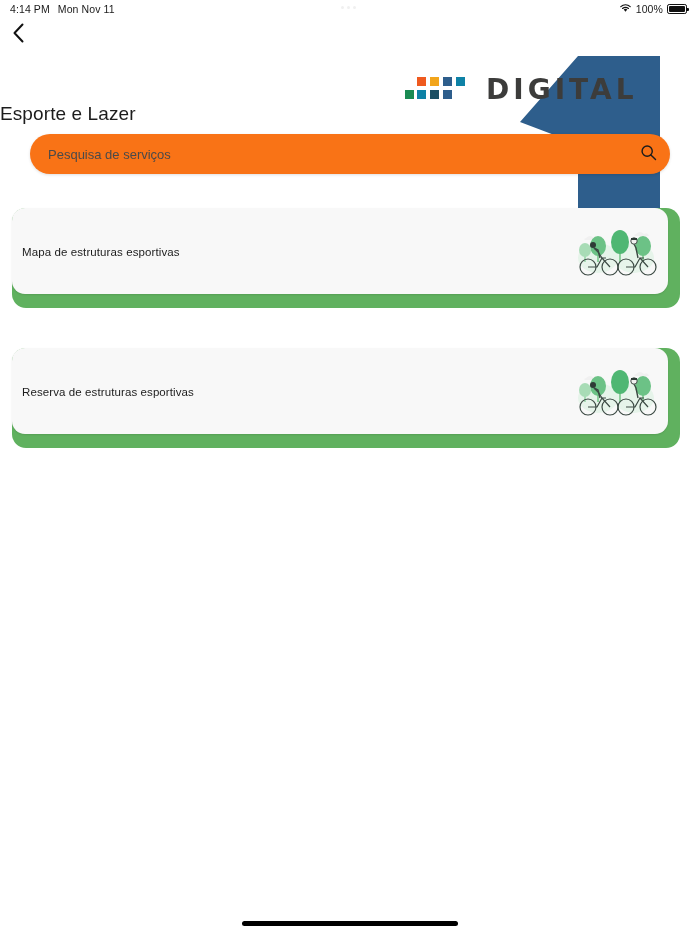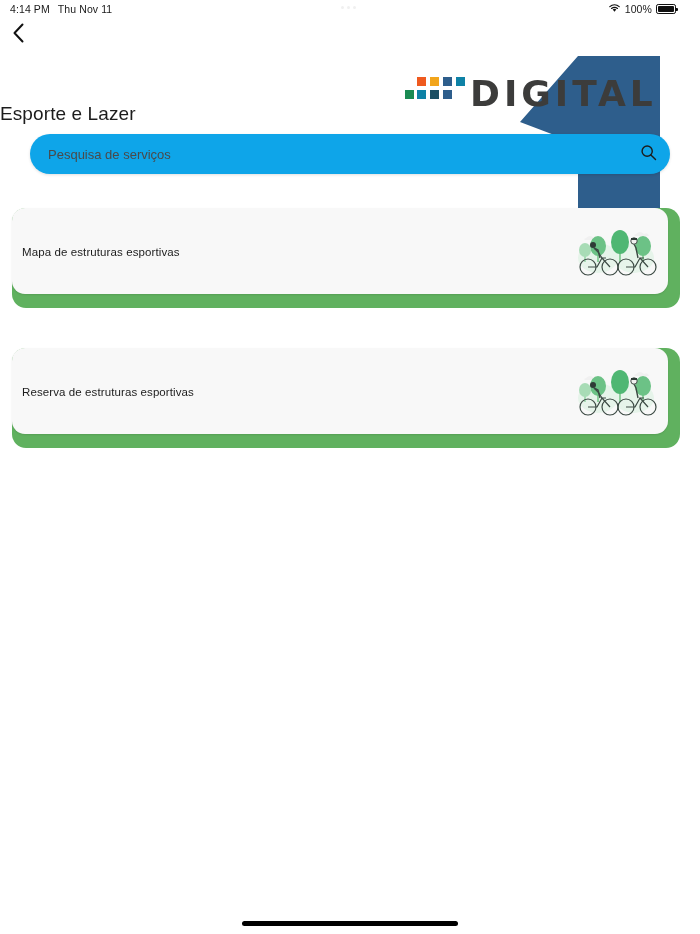--- a/index.html
+++ b/index.html
@@ -19,21 +19,21 @@
   .statusbar {
     position: absolute; top: 0; left: 0; width: 700px; height: 18px;
     display: flex; align-items: center;
     font-size: 10.5px; color: #1a1a1a; letter-spacing: 0.1px; padding-left: 15px;
   }
   .sb-left { position: absolute; left: 10px; display: flex; gap: 8px; align-items: baseline; }
   .sb-time { font-weight: 400; }
   .sb-date { font-weight: 400; }
   .sb-dots { position: absolute; left: 341px; top: 6px; display: flex; gap: 3px; }
   .sb-dots span { width: 3px; height: 3px; border-radius: 50%; background: #f0f0f0; display:block; }
-  .sb-right { position: absolute; right: 24px; display: flex; align-items: center; gap: 4px; }
+  .sb-right { position: absolute; right: 13px; display: flex; align-items: center; gap: 4px; }
   .sb-batt-pct { font-size: 10.5px; }
   .batt {
     width: 20px; height: 9.5px; border: 1px solid #111; border-radius: 2.2px;
     position: relative; padding: 1px;
   }
   .batt::after {
     content: ""; position: absolute; right: -3px; top: 2.8px;
     width: 1.6px; height: 3.4px; background: #111; border-radius: 0 1px 1px 0;
   }
   .batt i { display: block; width: 100%; height: 100%; background: #111; border-radius: 1px; }
@@ -64,43 +64,43 @@
     font-weight: 700;
     font-size: 53px;
     line-height: 53px;
     letter-spacing: -1.5px;
     white-space: nowrap;
     position: relative;
     z-index: 3;
   }
   .logo-word span { display: inline-block; }
   .logo-sub {
-    position: absolute; left: 78px; top: 57px;
+    position: absolute; left: 94px; top: 57px;
     font-family: "DejaVu Sans", sans-serif;
     font-weight: 700;
-    font-size: 36px;
+    font-size: 28px;
     letter-spacing: 4px;
     color: #3c3c3b;
     z-index: 3;
   }
   .pixels { position: absolute; left: 13px; top: 58px; z-index: 3; }
 
   
   .page-title {
     position: absolute; top: 103px; left: 0; width: 700px;
     text-align: left;
     font-size: 19px; color: #1c1c1c; font-weight: 400;
     letter-spacing: 0.1px;
   }
 
   
   .searchbar {
     position: absolute; left: 30px; top: 134px;
     width: 640px; height: 40px;
-    background: #0ea5e9;
+    background: #f97316;
     border-radius: 20px;
     box-shadow: 0 1px 3px rgba(0,0,0,0.13);
     display: flex; align-items: flex-start;
     z-index: 5;
   }
   .search-input {
     border: none; outline: none; background: transparent;
     flex: 1; height: 100%;
     padding: 0 18px;
     font-family: "Liberation Sans", sans-serif;
@@ -148,21 +148,21 @@
   }
 </style>
 </head>
 <body>
 
 <div id="app">
 
   <div class="statusbar">
     <div class="sb-left">
       <span class="sb-time">4:14 PM</span>
-      <span class="sb-date">Thu Nov 11</span>
+      <span class="sb-date">Mon Nov 11</span>
     </div>
     <div class="sb-dots">
       <span></span>
         <span></span>
         <span></span>
     </div>
     <div class="sb-right">
       <span>
         <svg width="13" height="10" viewBox="0 0 16 12">
           <path d="M8 10.6 L10.2 7.9 A3.6 3.6 0 0 0 5.8 7.9 Z" fill="#111"></path>

